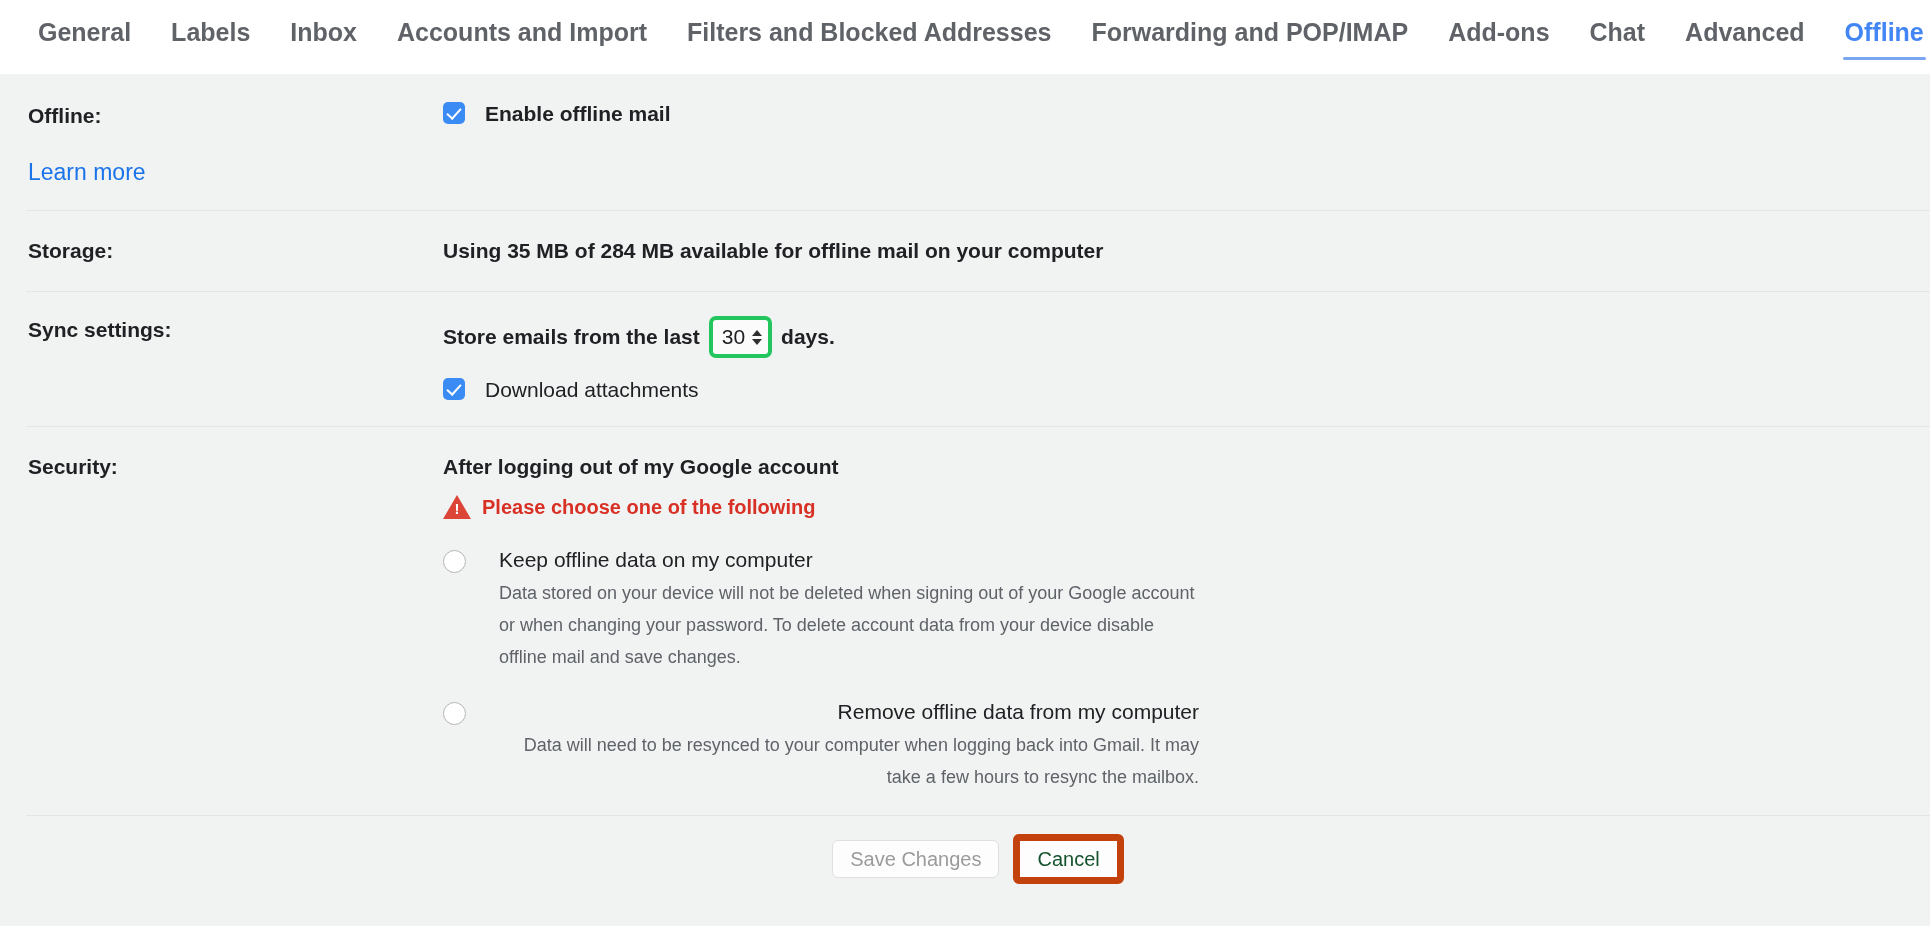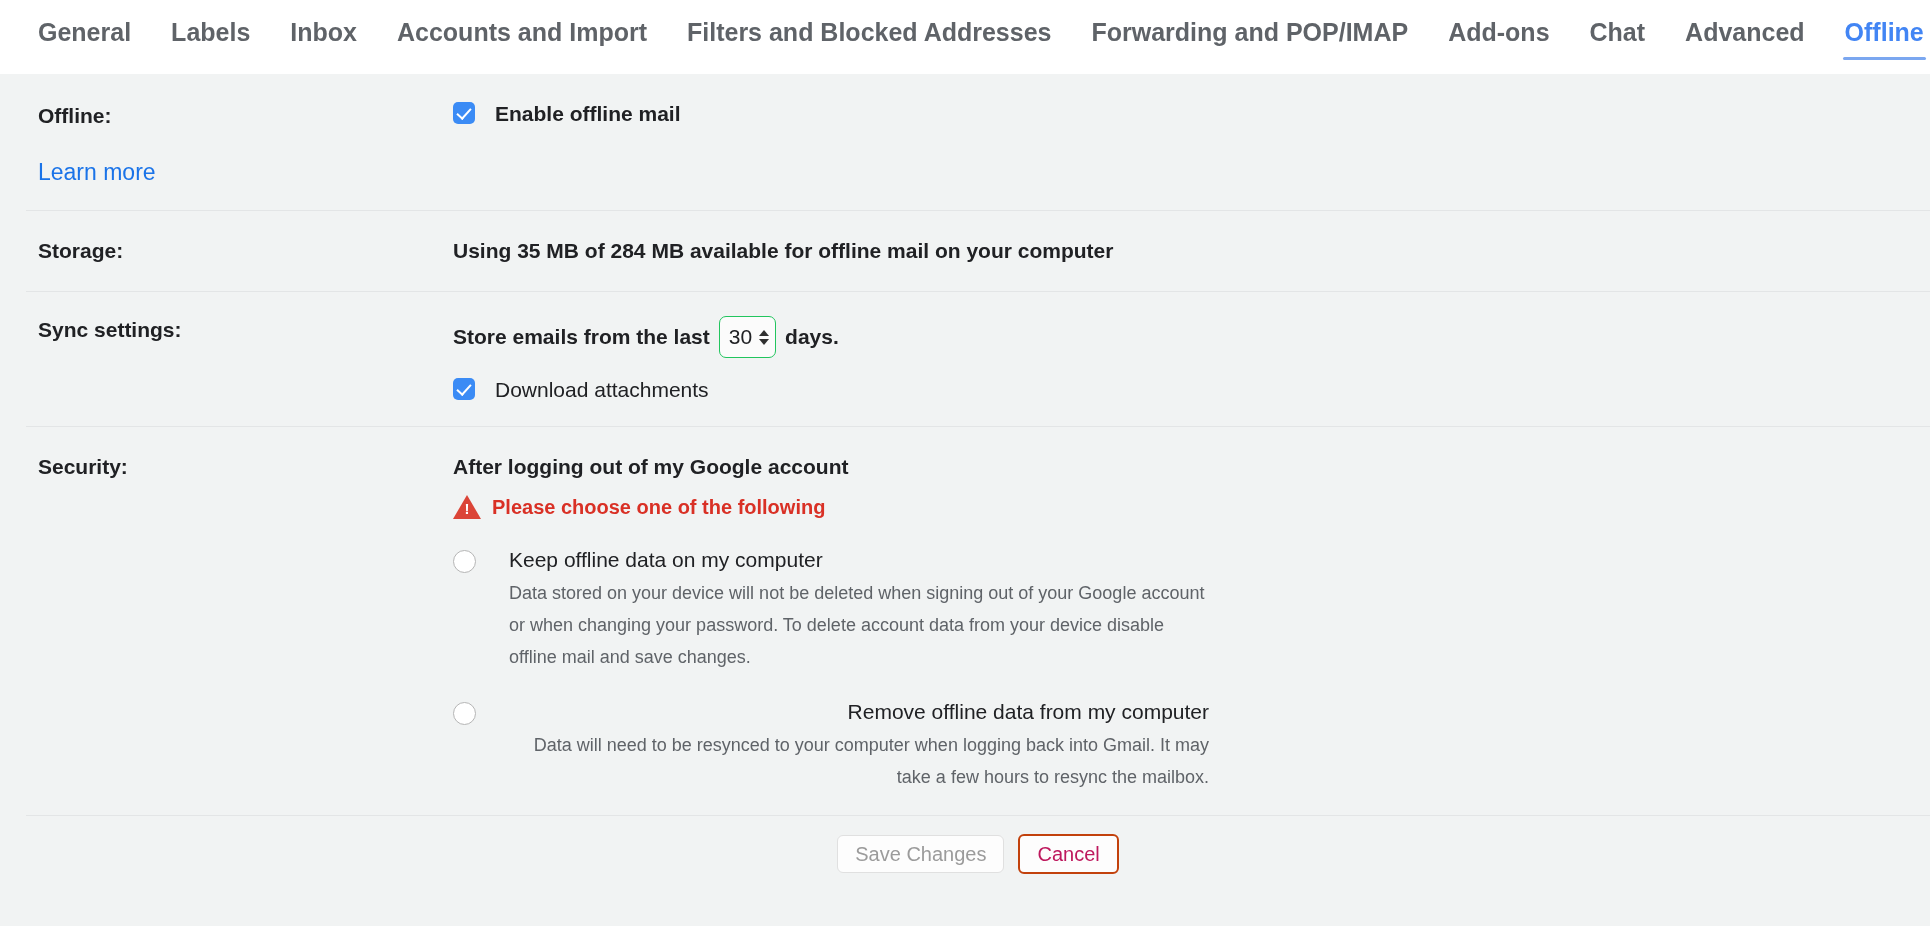--- a/index.html
+++ b/index.html
@@ -47,21 +47,21 @@
 
   
   .content {
     background: #f1f3f3;
     padding: 0;
   }
 
   .row {
     display: flex;
     align-items: flex-start;
-    padding: 0 0 0 38px;
+    padding: 0 0 0 28px;
   }
 
   .label-col {
     width: 415px;
     flex: 0 0 415px;
     font-size: 21px;
     font-weight: bold;
     color: #202124;
     line-height: 28px;
   }
@@ -141,21 +141,21 @@
     display: flex;
     align-items: center;
     font-size: 21px;
     font-weight: bold;
     color: #202124;
     gap: 9px;
   }
   .numbox {
     display: inline-flex;
     align-items: center;
-    border: 1px solid #22c55e;
+    border: 4px solid #22c55e;
     border-radius: 7px;
     background: #fbfbfb;
     height: 42px;
     padding: 0 6px 0 9px;
     gap: 7px;
     cursor: text;
   }
   .numbox .numval {
     font-size: 21px;
     font-weight: normal;
@@ -260,22 +260,22 @@
     padding: 8px 17px;
     border-radius: 6px;
     background: #fdfdfd;
     cursor: pointer;
   }
   .btn.disabled {
     color: #9b9b9b;
     border: 1px solid #e0e0e0;
   }
   .btn.enabled {
-    color: #be185d;
-    border: 2px solid #c2410c;
+    color: #14532d;
+    border: 7px solid #c2410c;
   }
 </style>
 </head>
 <body>
 
 <div class="tabbar">
   <div class="tab">General</div>
   <div class="tab">Labels</div>
   <div class="tab">Inbox</div>
   <div class="tab">Accounts and Import</div>

